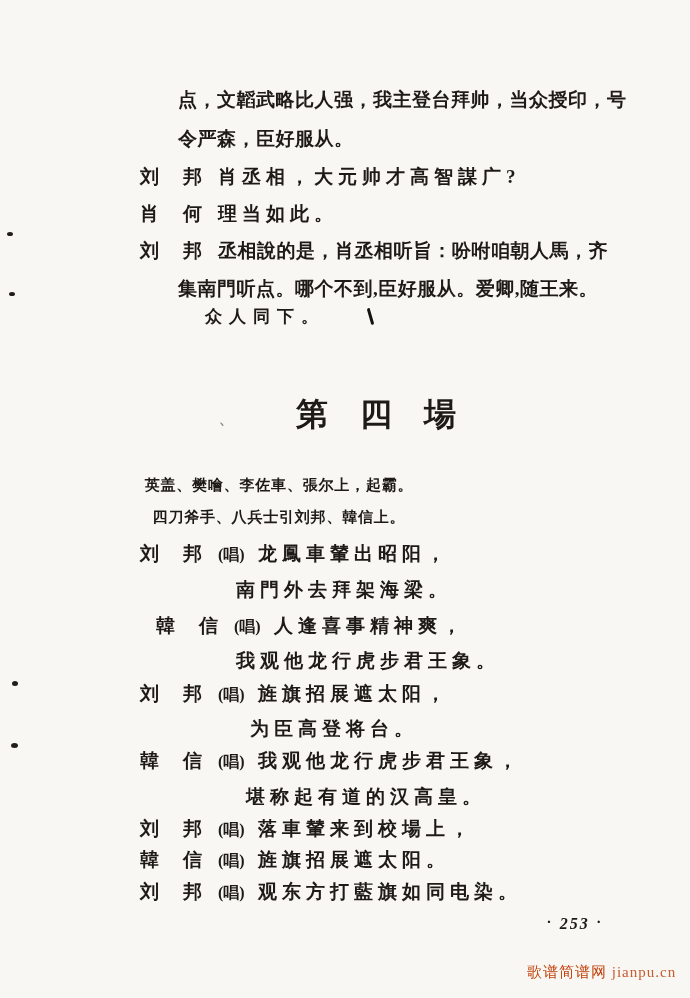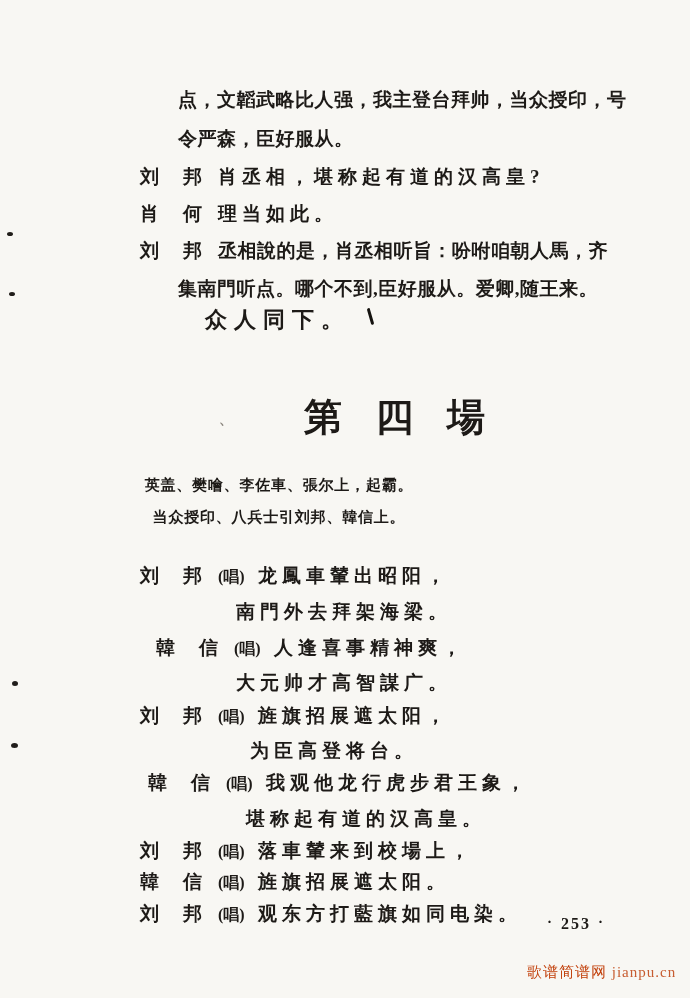--- a/index.html
+++ b/index.html
@@ -8,82 +8,82 @@
     background:#f8f7f3;
     color:#1d1a17;
     font-family:"Liberation Serif","DejaVu Serif",serif;
   }
   .abs{position:absolute;white-space:nowrap;line-height:1.05;}
   
   .tight{font-size:19px;letter-spacing:0.5px;font-weight:bold;}
   
   .loose{font-size:19px;letter-spacing:5px;font-weight:bold;}
   
-  .lyric{font-size:19px;letter-spacing:5px;font-weight:bold;margin-top:22px;}
+  .lyric{font-size:19px;letter-spacing:5px;font-weight:bold;}
   
   .small{font-size:15px;letter-spacing:0.8px;font-weight:bold;}
-  .exit{font-size:22px;letter-spacing:7px;font-weight:bold;text-align:right;}
+  .exit{font-size:17px;letter-spacing:7px;font-weight:bold;text-align:right;}
   .speaker1{display:inline-block;width:43px;}
   .speaker2{display:inline-block;width:35px;}
   .sing-tag{display:inline-block;width:40px;font-size:16px;letter-spacing:0;}
   .center{left:0;width:558px;text-align:center;}
   .title{
-    font-size:38px;font-weight:bold;word-spacing:22px;letter-spacing:1px;margin-left:8px;
+    font-size:32px;font-weight:bold;word-spacing:22px;letter-spacing:1px;
   }
-  .pagenum{font-size:16px;font-weight:bold;letter-spacing:2px;}
+  .pagenum{font-size:16px;font-weight:bold;letter-spacing:2px;font-style:italic;}
   .pagenum .dot{font-size:15px;margin:0 7px;position:relative;top:-2px;}
   .watermark{font-size:15px;letter-spacing:1px;}
   .speck{position:absolute;background:#201d1a;border-radius:50%;}
   .ink-stroke{
     position:absolute;width:3px;height:17px;background:#15130f;
     border-radius:2px 1px 2px 2px;transform:rotate(-16deg);
   }
   .faint-mark{position:absolute;color:#8a857d;font-size:14px;font-weight:bold;}
 </style>
 </head>
 <body>
 
 <div class="abs tight" style="left:178px;top:90px">点，文韜武略比人强，我主登台拜帅，当众授印，号</div>
 <div class="abs tight" style="left:178px;top:129px">令严森，臣好服从。</div>
 
 <div class="abs loose" style="left:140px;top:167px">
-  <span class="speaker1">刘</span><span class="speaker2">邦</span><span>肖丞相，堪称起有道的汉高皇?</span>
+  <span class="speaker1">刘</span><span class="speaker2">邦</span><span>肖丞相，大元帅才高智謀广?</span>
 </div>
 <div class="abs loose" style="left:140px;top:204px">
   <span class="speaker1">肖</span><span class="speaker2">何</span><span>理当如此。</span>
 </div>
 <div class="abs tight" style="left:140px;top:241px">
   <span class="speaker1">刘</span><span class="speaker2">邦</span><span>丞相說的是，肖丞相听旨：吩咐咱朝人馬，齐</span>
 </div>
 <div class="abs tight" style="left:178px;top:279px">集南門听点。哪个不到,臣好服从。爱卿,随王来。</div>
 
 <div class="abs exit" style="left:205px;top:308px">众人同下。</div>
 
 <div class="abs faint-mark" style="left:219px;top:413px">、</div>
 <div class="abs title" style="left:296px;top:398px">第 四 場</div>
 
 <div class="abs center small" style="top:478px">英盖、樊噲、李佐車、張尔上，起霸。</div>
-<div class="abs center small" style="top:510px">当众授印、八兵士引刘邦、韓信上。</div>
+<div class="abs center small" style="top:510px">四刀斧手、八兵士引刘邦、韓信上。</div>
 
 <div class="abs lyric" style="left:140px;top:544px">
   <span class="speaker1">刘</span><span class="speaker2">邦</span><span class="sing-tag">(唱)</span><span>龙鳳車輦出昭阳，</span>
 </div>
 <div class="abs lyric" style="left:236px;top:580px">南門外去拜架海梁。</div>
 
 <div class="abs lyric" style="left:156px;top:616px">
   <span class="speaker1">韓</span><span class="speaker2">信</span><span class="sing-tag">(唱)</span><span>人逢喜事精神爽，</span>
 </div>
-<div class="abs lyric" style="left:236px;top:651px">大元帅才高智謀广。</div>
+<div class="abs lyric" style="left:236px;top:651px">我观他龙行虎步君王象。</div>
 
 <div class="abs lyric" style="left:140px;top:684px">
   <span class="speaker1">刘</span><span class="speaker2">邦</span><span class="sing-tag">(唱)</span><span>旌旗招展遮太阳，</span>
 </div>
 <div class="abs lyric" style="left:250px;top:719px">为臣高登将台。</div>
 
-<div class="abs lyric" style="left:148px;top:751px">
+<div class="abs lyric" style="left:140px;top:751px">
   <span class="speaker1">韓</span><span class="speaker2">信</span><span class="sing-tag">(唱)</span><span>我观他龙行虎步君王象，</span>
 </div>
 <div class="abs lyric" style="left:246px;top:787px">堪称起有道的汉高皇。</div>
 
 <div class="abs lyric" style="left:140px;top:819px">
   <span class="speaker1">刘</span><span class="speaker2">邦</span><span class="sing-tag">(唱)</span><span>落車輦来到校場上，</span>
 </div>
 
 <div class="abs lyric" style="left:140px;top:850px">
   <span class="speaker1">韓</span><span class="speaker2">信</span><span class="sing-tag">(唱)</span><span>旌旗招展遮太阳。</span>

